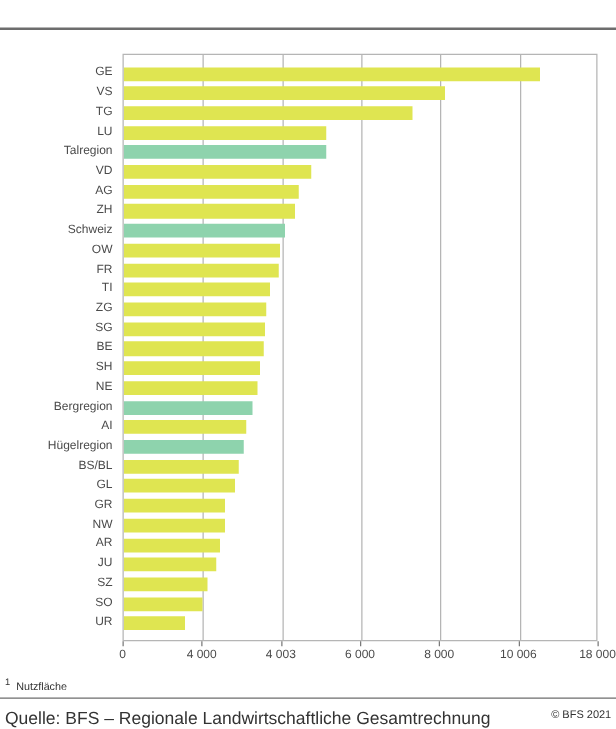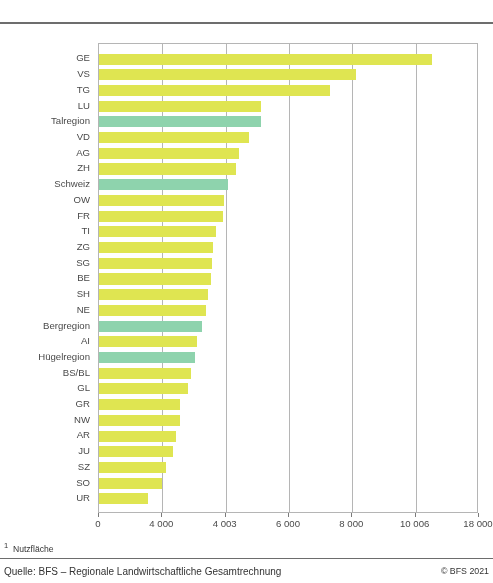--- a/index.html
+++ b/index.html
@@ -140,21 +140,21 @@
   .footnote sup { font-size: 7.5px; vertical-align: super; }
   .rule-bottom {
     position: absolute;
     left: 0px; top: 558px;
     width: 493px; height: 1px;
     background: #6d6d6d;
   }
   .source {
     position: absolute;
     left: 4px; top: 566px;
-    font-size: 10px;
+    font-size: 14px;
     color: #333333;
     white-space: nowrap;
   }
   .copyright {
     position: absolute;
     right: 4px; top: 566px;
     font-size: 8.8px;
     color: #333333;
     white-space: nowrap;
   }

